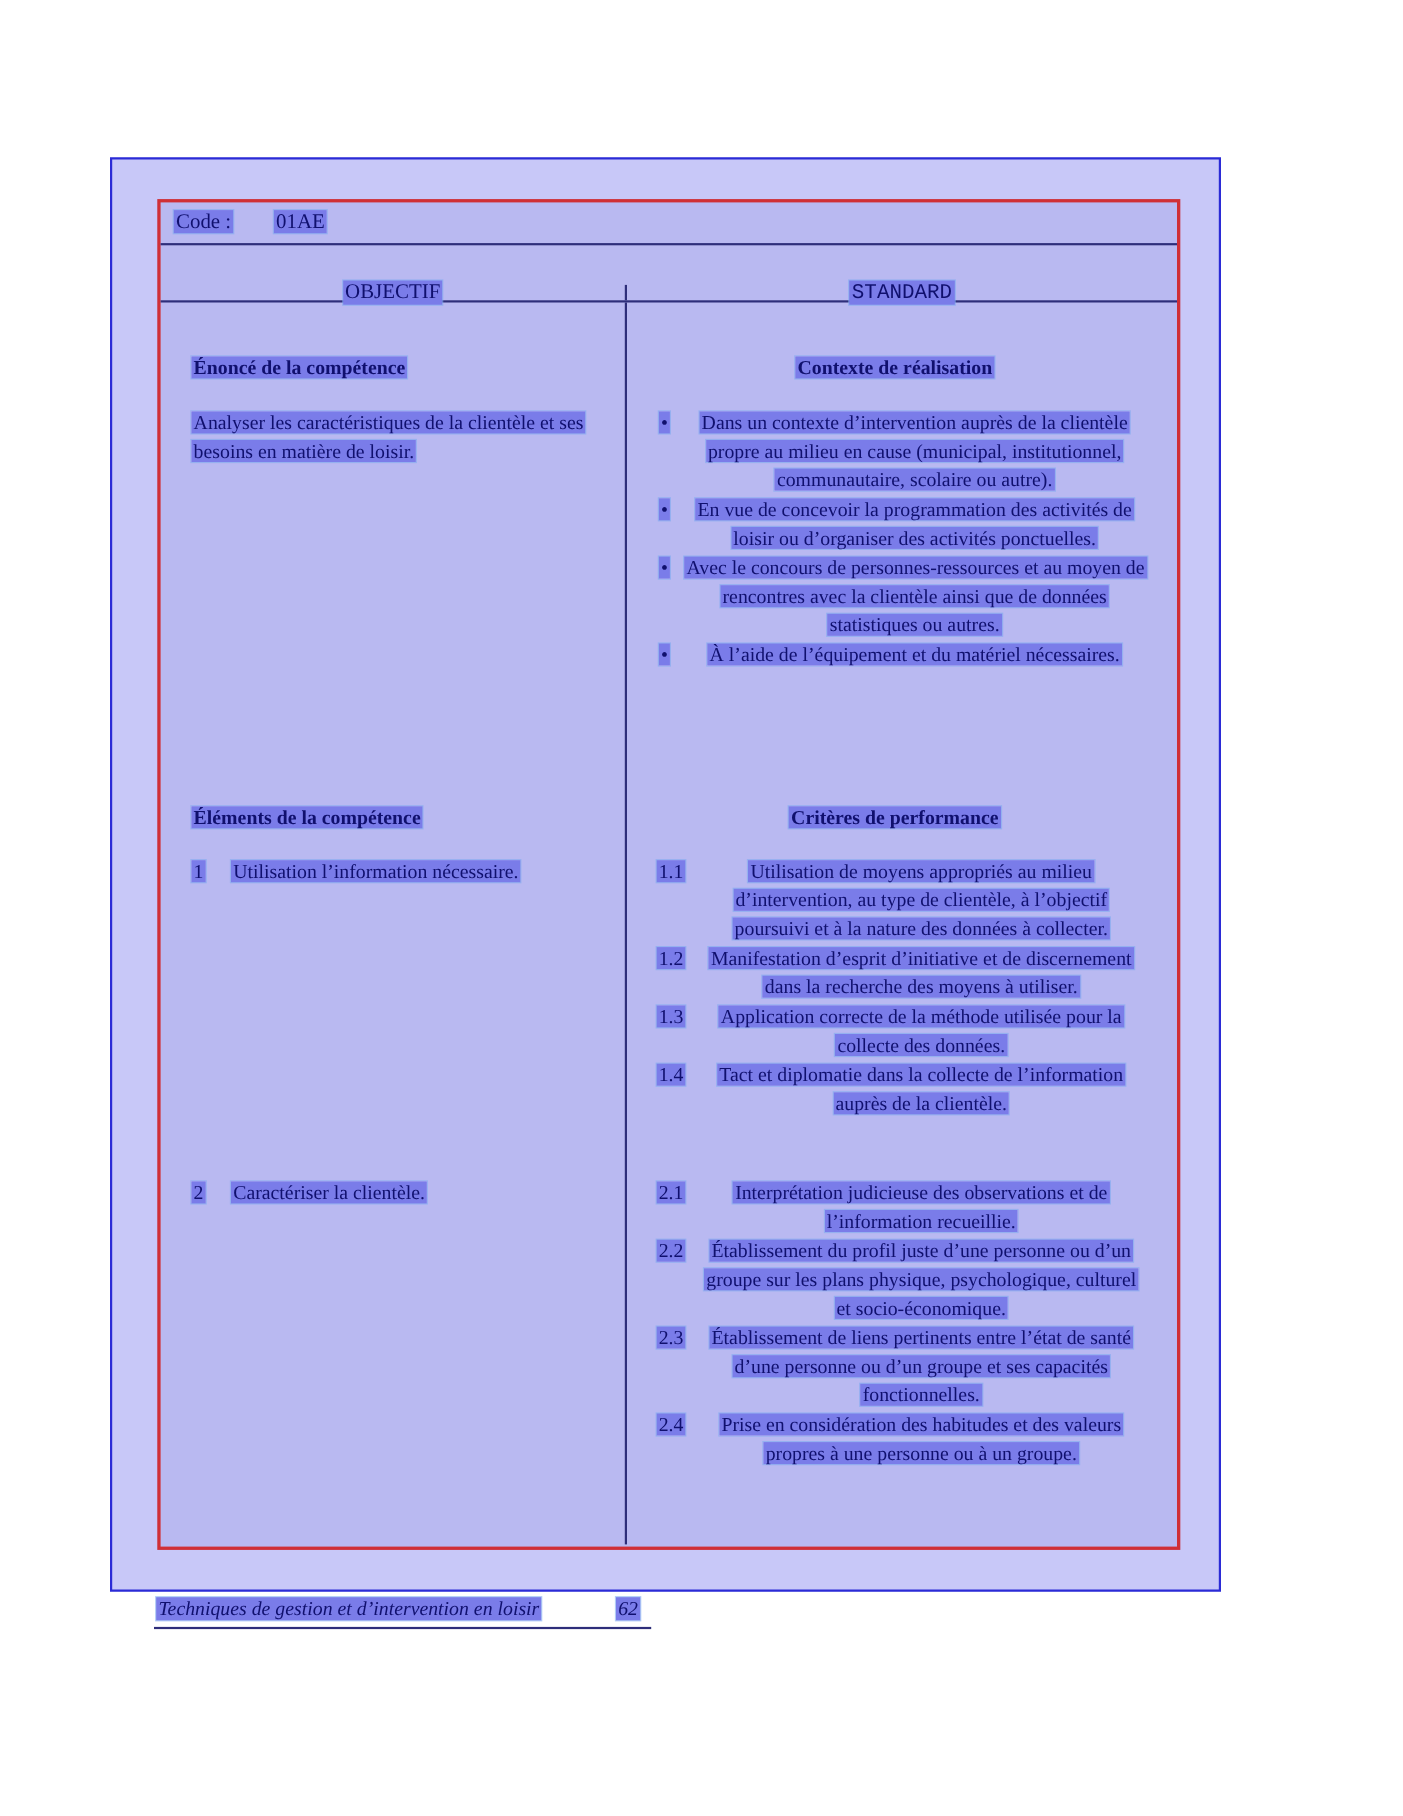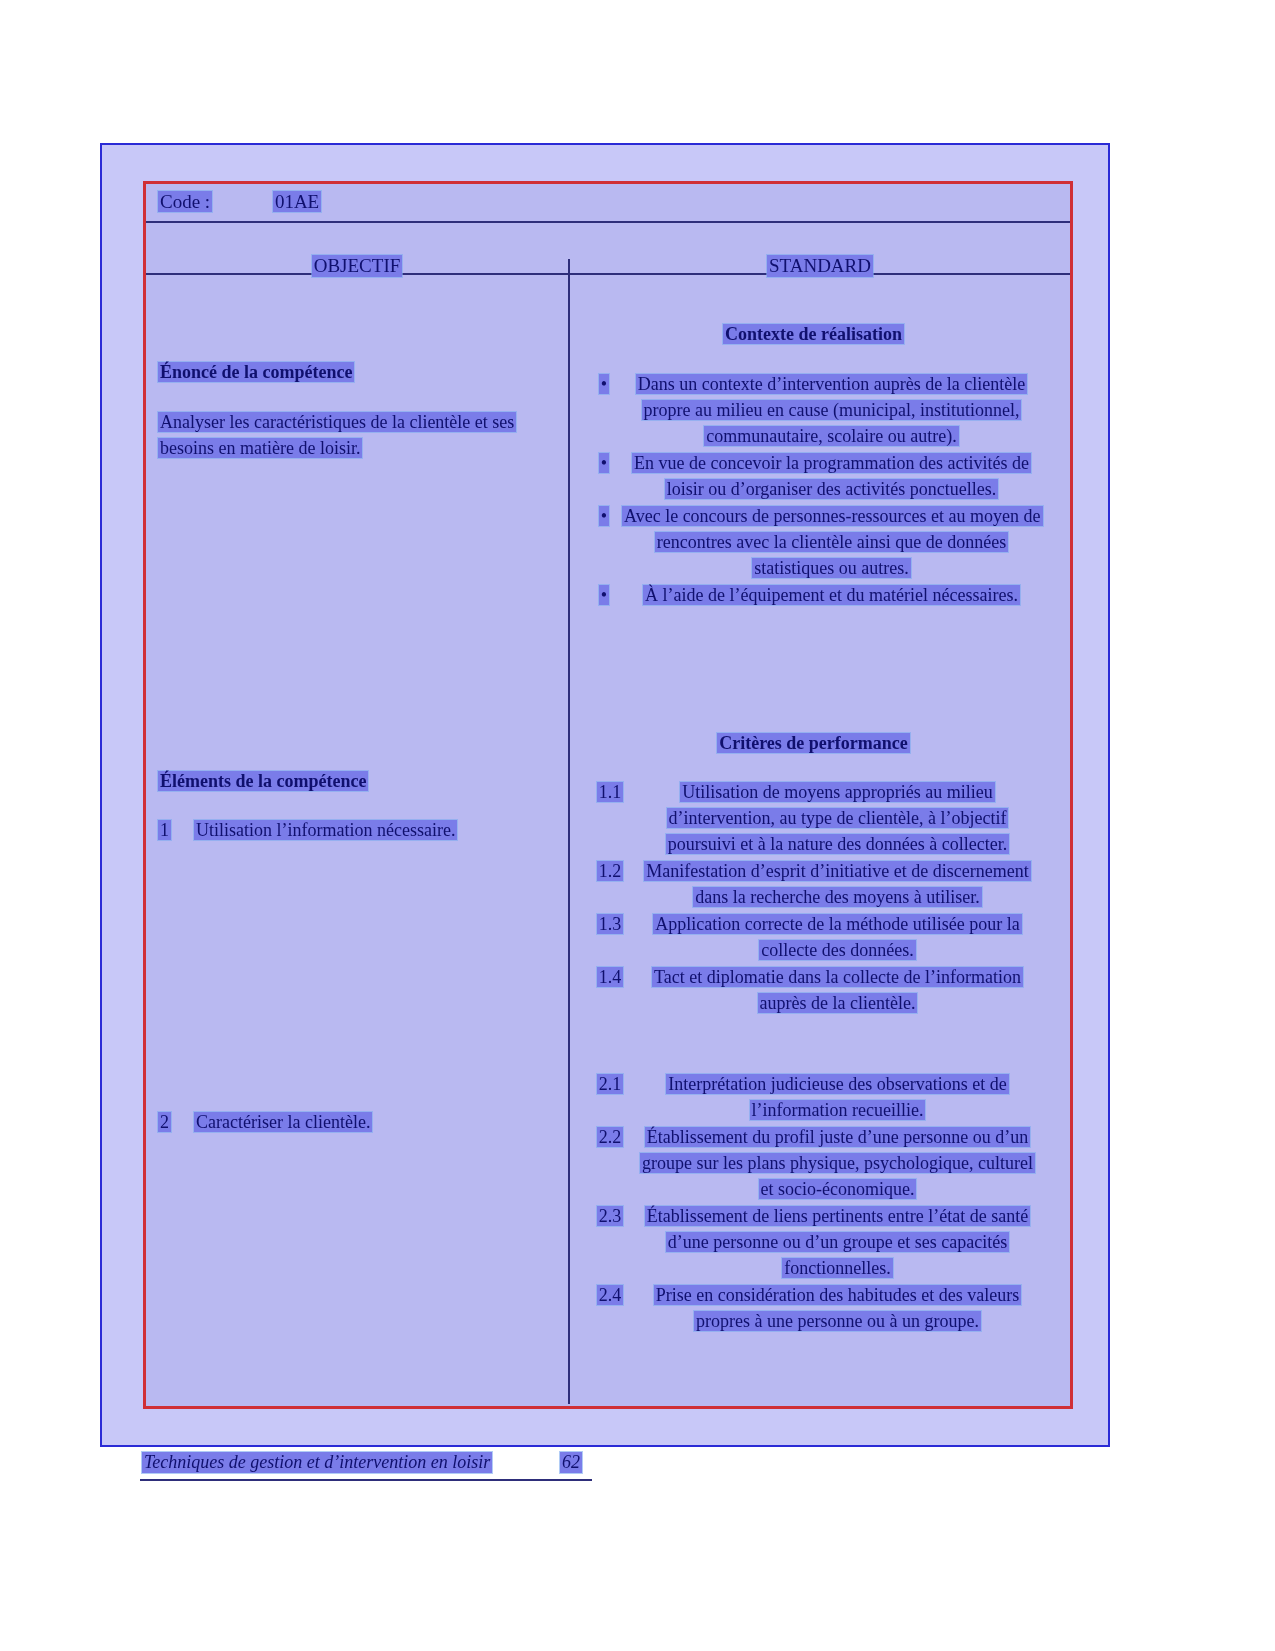--- a/index.html
+++ b/index.html
@@ -18,32 +18,32 @@
 
   .ctable {
     position:absolute; left:41px; top:36px; width:930px; height:1228px;
     background:#b9b9f1; border:3px solid #d02f36;
   }
 
   .code-row {
     height:39px; border-bottom:2px solid #2e2e7a;
     padding:7px 0 0 12px; font-size:19px;
   }
-  .code-value { margin-left:56px; }
+  .code-value { margin-left:32px; }
 
   .head-row { display:flex; height:52px; border-bottom:2px solid #2e2e7a; }
   .head-cell { display:flex; align-items:center; justify-content:center; font-size:19px;margin-top:36px; }
   .head-cell.left { width:424px; border-right:2px solid #2e2e7a; }
-  .head-cell.right { flex:1; }
+  .head-cell.right { flex:1;font-family:Liberation Mono, monospace; }
 
   .main-row { position:relative; height:1129px; }
   .divider { position:absolute; left:422px; top:0; bottom:0; width:2px; background:#2e2e7a; }
 
   .blk { position:absolute; font-size:18px; line-height:26px; }
-  .left-col  { left:12px;  width:400px;margin-top:38px; }
+  .left-col  { left:28px;  width:400px; }
   .statement { width:385px; }
   .right-col { left:440px; width:455px;text-align:center; }
 
   .hl {
     background:#7a7ce9;
     box-shadow:0 0 0 1px rgba(125,170,240,.6);
     padding:0 2px;
     color:#10106e;
     -webkit-box-decoration-break:clone;
     box-decoration-break:clone;

